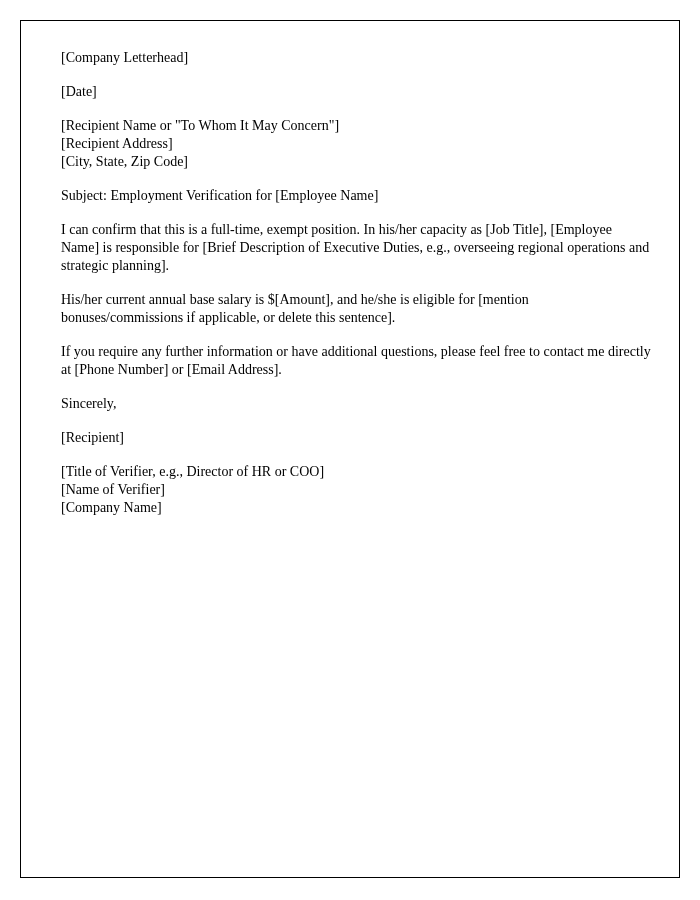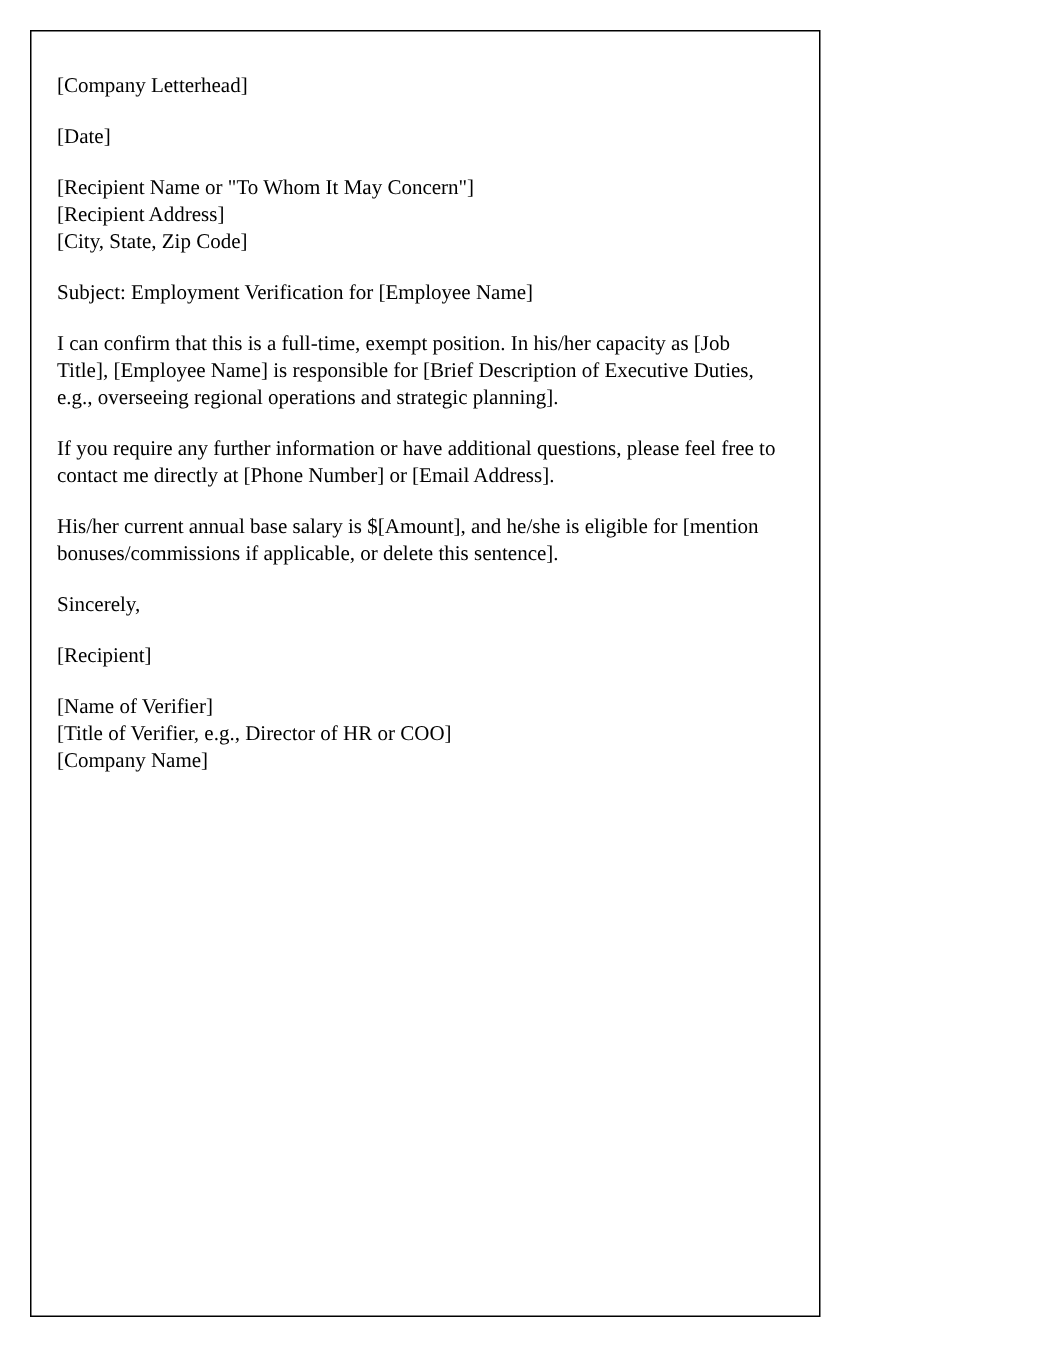--- a/index.html
+++ b/index.html
@@ -14,25 +14,25 @@
     width: 700px;
     height: 900px;
     background: #ffffff;
     font-family: "Liberation Serif", "DejaVu Serif", serif;
     color: #000000;
   }
   .page {
     position: absolute;
     top: 20px;
     left: 20px;
-    width: 527px;
+    width: 660px;
     height: 858px;
     border: 1px solid #000000;
     box-sizing: border-box;
-    padding: 28px 28px 0 17px;
+    padding: 28px 28px 0 40px;
     background: #ffffff;
     overflow: hidden;
   }
   .letter {
     font-size: 14px;
     line-height: 18px;
     max-width: 596px;
   }
   .letter p {
     margin: 0 0 16px 0;
@@ -64,29 +64,29 @@
         <div>[City, State, Zip Code]</div>
       </div>
 
       <p class="subject">Subject: Employment Verification for [Employee Name]</p>
 
 
 
 
       <p>I can confirm that this is a full-time, exempt position. In his/her capacity as [Job Title], [Employee Name] is responsible for [Brief Description of Executive Duties, e.g., overseeing regional operations and strategic planning].</p>
 
+      <p>His/her current annual base salary is $[Amount], and he/she is eligible for [mention bonuses/commissions if applicable, or delete this sentence].</p>
+
       <p>If you require any further information or have additional questions, please feel free to contact me directly at [Phone Number] or [Email Address].</p>
-
-      <p>His/her current annual base salary is $[Amount], and he/she is eligible for [mention bonuses/commissions if applicable, or delete this sentence].</p>
 
       <p>Sincerely,</p>
 
       <p>[Recipient]</p>
 
       <div class="block">
+        <div>[Title of Verifier, e.g., Director of HR or COO]</div>
         <div>[Name of Verifier]</div>
-        <div>[Title of Verifier, e.g., Director of HR or COO]</div>
         <div>[Company Name]</div>
       </div>
 
     </div>
   </div>
 </div>
 
 </body></html>

